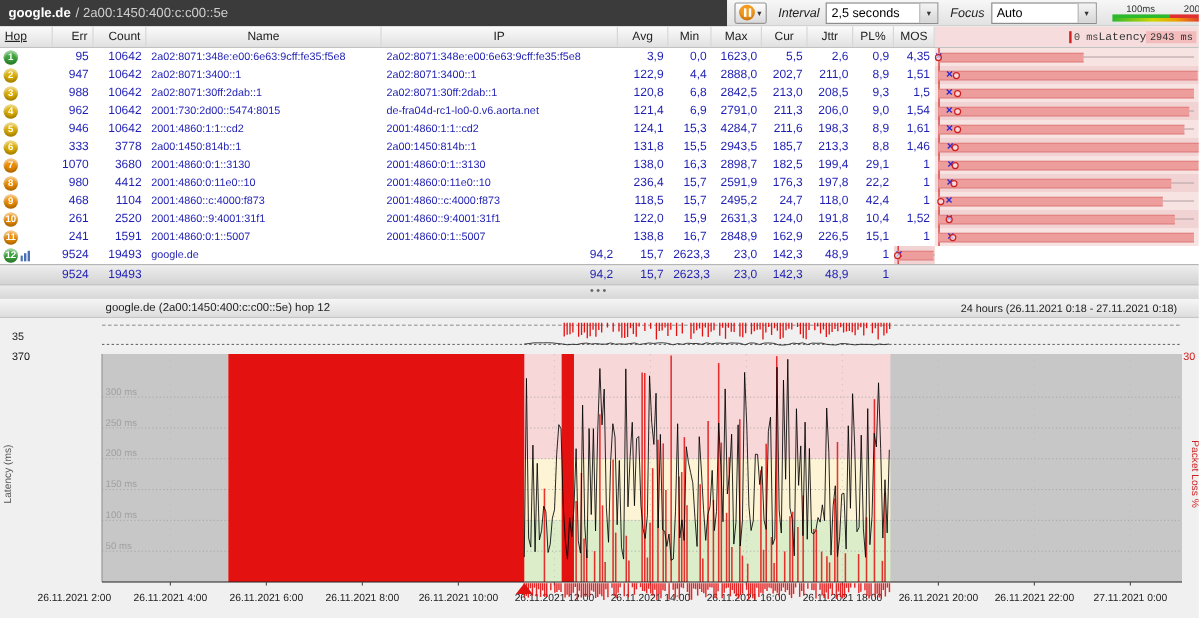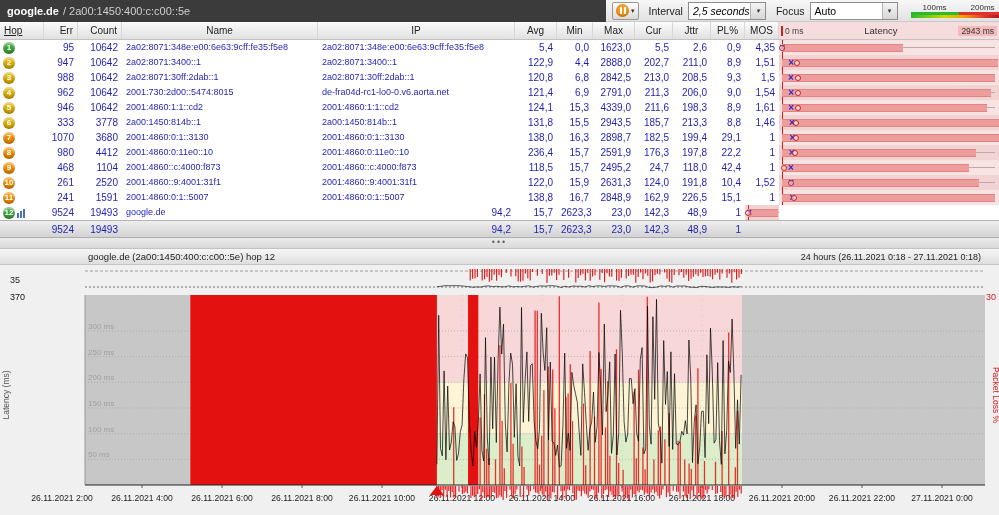--- a/index.html
+++ b/index.html
@@ -14,38 +14,38 @@
 
   
   .topbar { flex:0 0 22px; display:flex; }
   .titlebar { flex:0 0 606px; background:#3b3b3b; color:#cfcfcf; display:flex; align-items:center; padding-left:7px; font-size:11px; white-space:nowrap; overflow:hidden; }
   .titlebar .host { color:#ffffff; font-weight:bold; margin-right:4px; }
   .toolbar { flex:1; background:linear-gradient(#f7f7f7,#e2e2e2); border-bottom:1px solid #c9c9c9; display:flex; align-items:center; padding:0 6px; gap:5px; }
   .pausebtn { display:flex; align-items:center; gap:2px; height:18px; padding:0 3px; border:1px solid #979797; border-radius:2px; background:linear-gradient(#ffffff,#d9d9d9); cursor:pointer; }
   .pausecirc { width:13px; height:13px; border-radius:50%; background:#f59b1e; box-shadow:inset 0 -2px 2px rgba(160,80,0,.5); display:flex; align-items:center; justify-content:center; gap:2px; }
   .pausecirc i { display:block; width:2px; height:7px; background:#fff; }
   .dd { font-size:7px; color:#333; }
-  .lbl { font-size:10.5px; color:#222; margin-left:5px; }
+  .lbl { font-size:10.5px; color:#222; margin-left:5px;font-style:italic; }
   .combo { height:18px; background:#fff; border:1px solid #8d8d8d; display:flex; align-items:center; cursor:pointer; }
   .combo .val { flex:1; padding:0 4px; font-size:10.5px; white-space:nowrap; overflow:hidden; }
   .combo .cbtn { width:15px; height:100%; background:linear-gradient(#f4f4f4,#d6d6d6); border-left:1px solid #b3b3b3; display:flex; align-items:center; justify-content:center; font-size:7px; color:#333; }
-  .combo.interval { width:78px;font-style:italic; }
+  .combo.interval { width:94px; }
   .combo.focus { width:88px; }
   .legend { margin-left:8px; width:96px; }
   .legrow { display:flex; }
   .legrow span { flex:1; text-align:center; font-size:8px; line-height:9px; color:#333; }
   .legrow .g { border-bottom:3px solid #2db82d; }
   .legrow .r { border-bottom:3px solid #e03030; }
   .leggrad { height:3px; background:linear-gradient(90deg,#2db82d 0%,#cfd400 35%,#f0a000 55%,#e03030 78%,#8d1010 100%); }
 
   
   .thead { flex:0 0 18px; display:grid; grid-template-columns:var(--cols); background:linear-gradient(#fbfbfb,#e1e1e1); border-bottom:1px solid #c2c2c2; color:#222; }
   .thead .h { height:100%; display:flex; align-items:center; padding:0 4px; border-right:1px solid #d7d7d7; white-space:nowrap; overflow:hidden; }
   .ha-l { justify-content:flex-start;text-decoration:underline; } .ha-c { justify-content:center; } .ha-r { justify-content:flex-end; }
-  .hgraph { background:#f6dcdc; border-right:none !important; justify-content:space-between; padding:0 2px !important; }
+  .hgraph { background:#f6dcdc; border-right:none !important; justify-content:flex-end; padding:0 2px !important;font-family:Liberation Mono, monospace; }
   .hgraph .smin { font-size:8.5px; color:#444; border-left:2px solid #d02020; padding-left:2px; }
   .hgraph .stitle { font-size:9.5px; color:#333; }
   .hgraph .smax { font-size:8.5px; color:#333; background:#f2bcbc; padding:0 3px; }
 
   .tbody { flex:0 0 180px; background:#fff; }
   .trow { display:grid; grid-template-columns:var(--cols); height:15px; line-height:15px; color:#1f1fb4; }
   .c { padding:0 4px; white-space:nowrap; overflow:hidden; }
   .c.hop { display:flex; align-items:center; gap:2px; padding:0 0 0 3px; }
   .hopcirc { width:12px; height:12px; border-radius:50%; color:#fff; font-size:8px; font-weight:bold; display:flex; align-items:center; justify-content:center; box-shadow:inset 0 2px 2px rgba(255,255,255,.55), inset 0 -2px 3px rgba(0,0,0,.3); }
   .num { text-align:right; }
@@ -140,21 +140,21 @@
               <rect x="0" y="5" width="2" height="5" fill="#4a6fb5"></rect>
               <rect x="3" y="3" width="2" height="7" fill="#4a6fb5"></rect>
               <rect x="6" y="1" width="2" height="9" fill="#4a6fb5"></rect>
             </svg>
           </span>
     </div>
     <div class="c num errc">95</div>
     <div class="c num countc">10642</div>
     <div class="c ipc">2a02:8071:348e:e00:6e63:9cff:fe35:f5e8</div>
     <div class="c namec">2a02:8071:348e:e00:6e63:9cff:fe35:f5e8</div>
-    <div class="c num avgc">5,4</div>
+    <div class="c num avgc">3,9</div>
     <div class="c num minc">0,0</div>
     <div class="c num maxc">1623,0</div>
     <div class="c num curc">5,5</div>
     <div class="c num jttrc">2,6</div>
     <div class="c num plc">0,9</div>
     <div class="c num mosc">4,35</div>
     <div class="c gcell alt0">
       <div class="zline"></div>
       <div class="thinline"></div>
       <div class="range" style="width: 55.1%;"></div>
@@ -262,21 +262,21 @@
               <rect x="6" y="1" width="2" height="9" fill="#4a6fb5"></rect>
             </svg>
           </span>
     </div>
     <div class="c num errc">946</div>
     <div class="c num countc">10642</div>
     <div class="c ipc">2001:4860:1:1::cd2</div>
     <div class="c namec">2001:4860:1:1::cd2</div>
     <div class="c num avgc">124,1</div>
     <div class="c num minc">15,3</div>
-    <div class="c num maxc">4339,0</div>
+    <div class="c num maxc">4284,7</div>
     <div class="c num curc">211,6</div>
     <div class="c num jttrc">198,3</div>
     <div class="c num plc">8,9</div>
     <div class="c num mosc">1,61</div>
     <div class="c gcell alt0">
       <div class="zline"></div>
       <div class="thinline"></div>
       <div class="range" style="width: 93.1%;"></div>
       <span class="mx" style="left: calc(4.22% + 3px);">×</span>
       <span class="mo" style="left: calc(7.19% + 3px);"></span>

